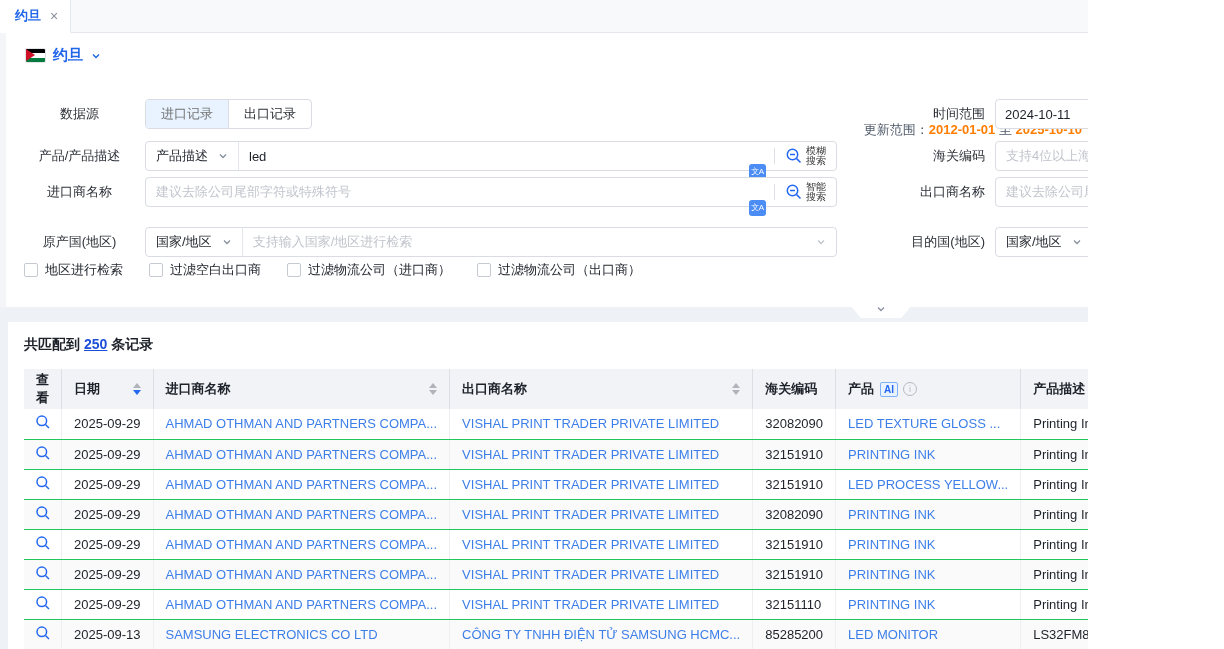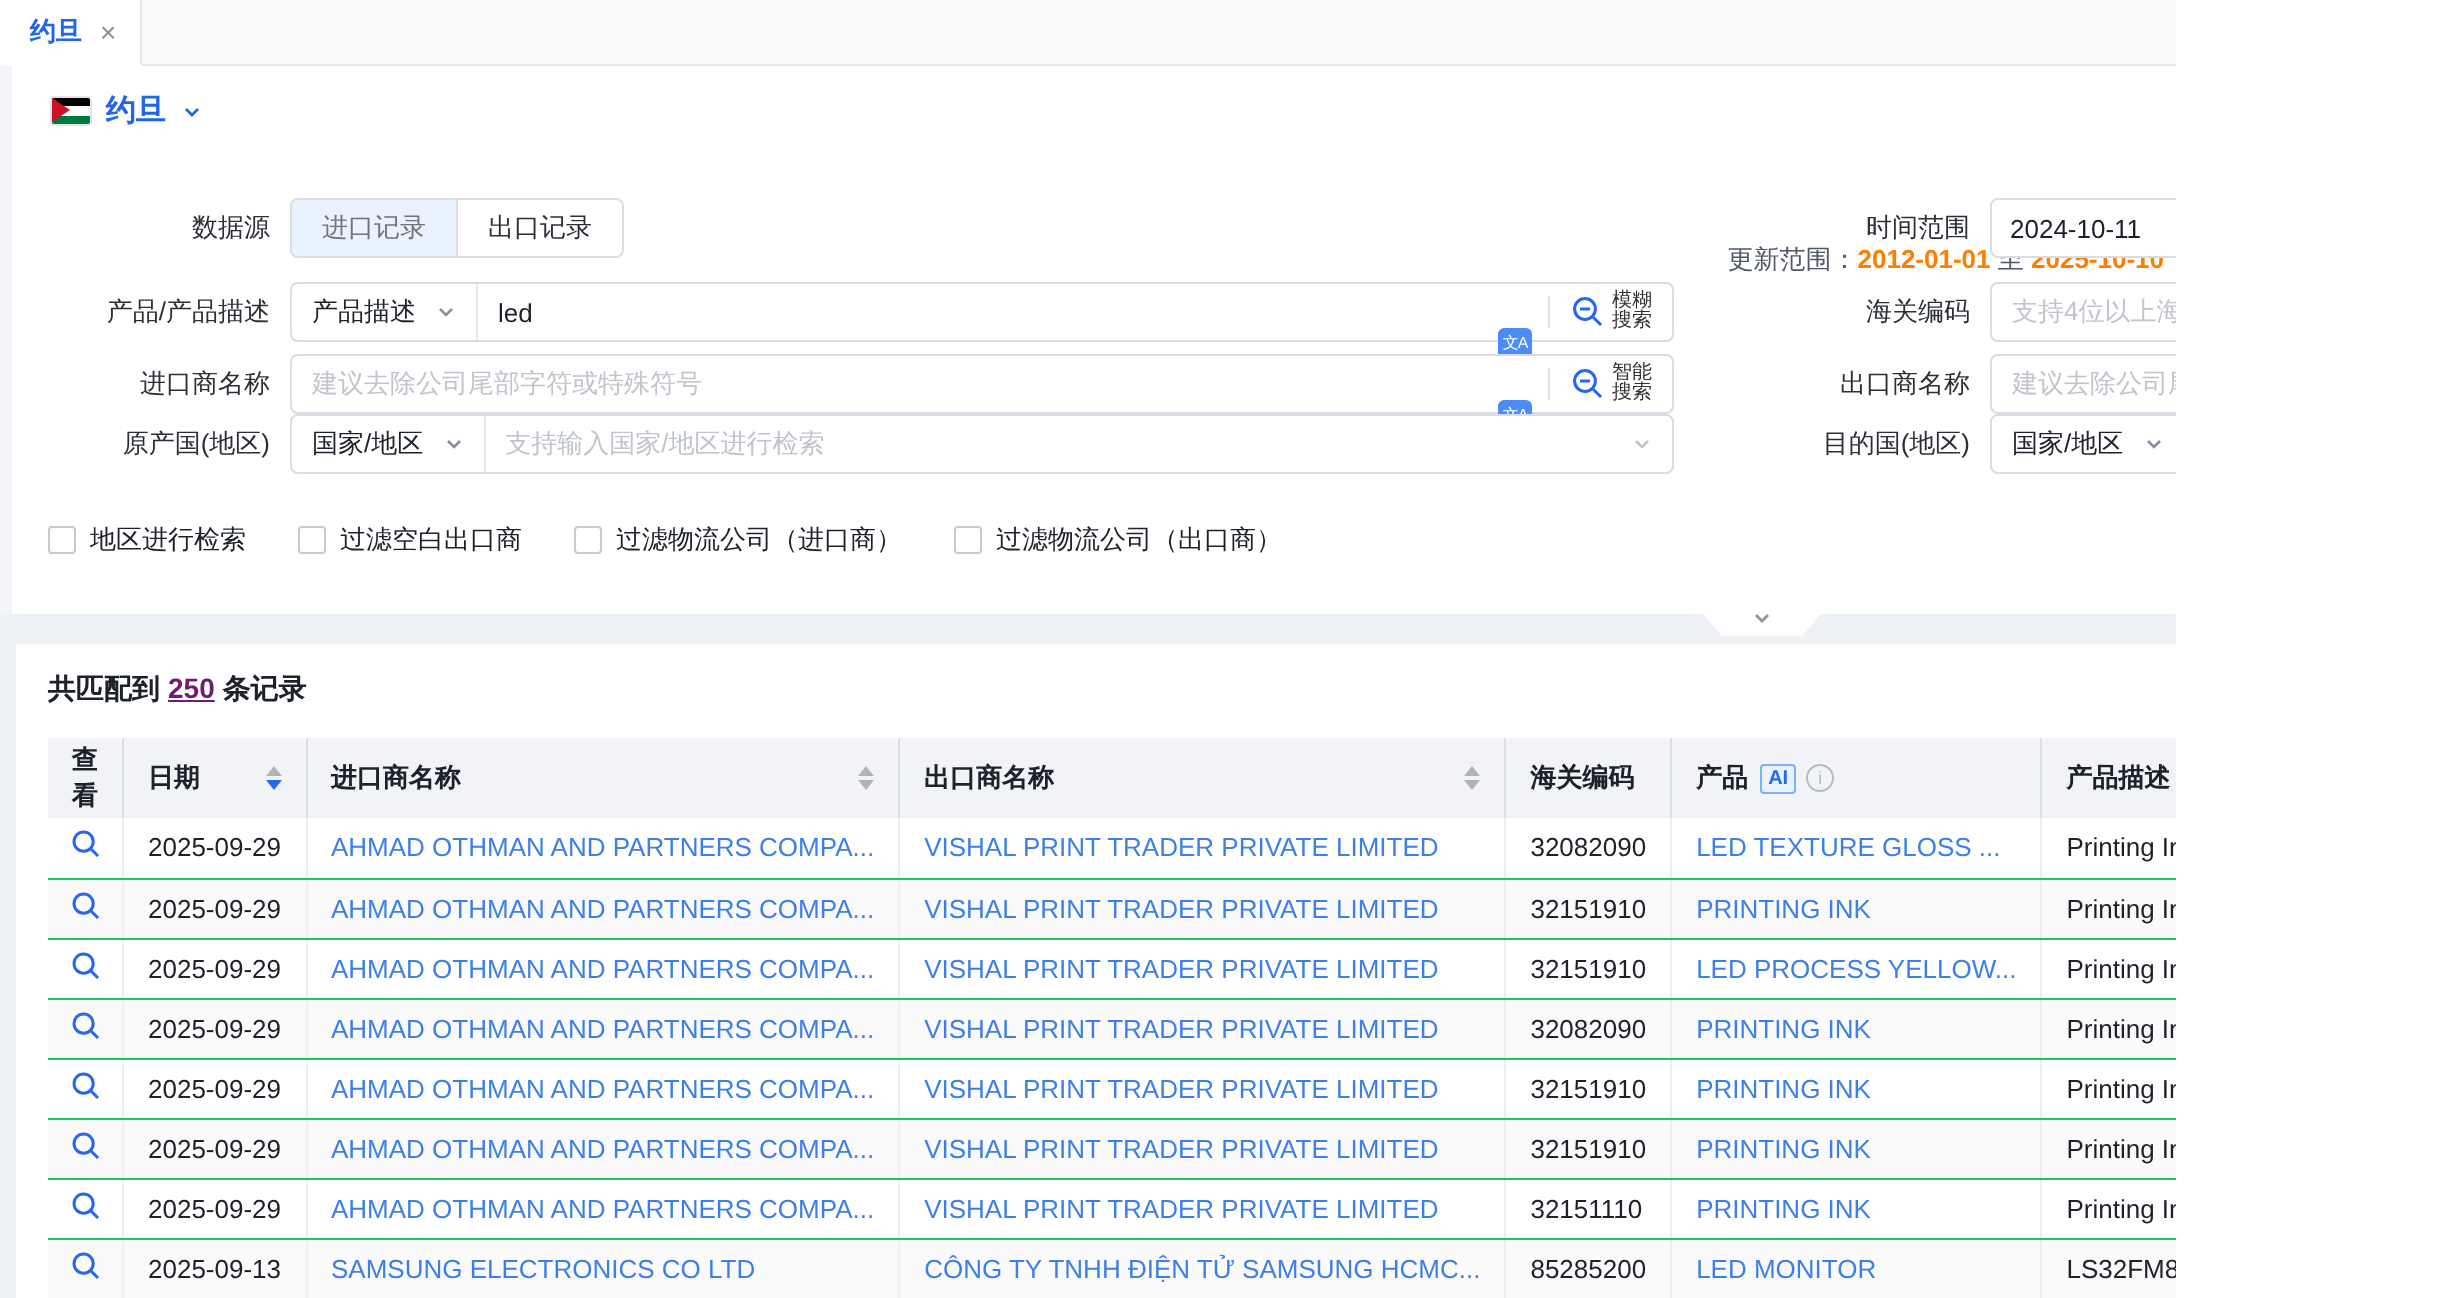--- a/index.html
+++ b/index.html
@@ -25,22 +25,22 @@
   .flag .s3{position:absolute;top:67%;left:0;width:100%;height:33%;background:#007a3d;}
   .flag .tri{position:absolute;top:0;left:0;width:0;height:0;border-top:6.5px solid transparent;border-bottom:6.5px solid transparent;border-left:9px solid #ce1126;}
   .country-name { color:#2166e8; font-weight:bold; font-size:15px; }
 
   
   .update-range { position:absolute; top:83px; right:6px; color:#4e5969;margin-top:38px; }
   .update-range b { color:#ff7d00; }
 
   
   .frow { position:absolute; left:0; height:30px; display:flex; align-items:center; }
-  .r1{top:99px;} .r2{top:141px;} .r3{top:177px;} .r4{top:207px;}
-  .flabel { width:135px; text-align:right; margin-right:10px; color:#2b2f36;padding-left:24px; }
+  .r1{top:99px;} .r2{top:141px;} .r3{top:177px;} .r4{top:227px;}
+  .flabel { width:135px; text-align:center; margin-right:10px; color:#2b2f36;padding-left:24px; }
   .rgroup { position:absolute; left:870px; top:0; height:30px; display:flex; align-items:center; }
   .rlabel { width:115px; text-align:right; margin-right:10px; color:#2b2f36; }
 
   .btn-group { display:flex; height:30px; border:1px solid #d9dce3; border-radius:4px; overflow:hidden; background:#fff; }
   .btn-seg { padding:0 15px; display:flex; align-items:center; cursor:pointer; }
   .btn-seg.active { background:#e8f3ff; color:#737373; }
   .btn-seg.inactive { border-left:1px solid #d9dce3; color:#2b2f36; }
 
   .input-group { display:flex; align-items:center; height:30px; border:1px solid #d9dce3; border-radius:4px; background:#fff; }
   .ig-select { display:flex; align-items:center; gap:10px; padding:0 10px; height:100%; border-right:1px solid #e4e7ec; cursor:pointer; white-space:nowrap; }
@@ -64,21 +64,21 @@
   .chk-box { width:14px; height:14px; border:1px solid #c6cad1; border-radius:2px; background:#fff; flex:none; }
 
   
   .gray-bg { position:absolute; top:307px; left:0; width:100%; height:342px; background:#eef1f5; }
   .collapse-handle { position:absolute; top:299px; left:845px; width:72px; height:19px; background:#fff;
     clip-path:polygon(0 0,100% 0,78% 100%,22% 100%); display:flex; align-items:center; justify-content:center; cursor:pointer; z-index:3; }
 
   
   .results-panel { position:absolute; top:322px; left:8px; width:1216px; height:327px; background:#fff; overflow:hidden; }
   .summary { margin:14px 0 0 16px; font-weight:bold; font-size:14px; }
-  .summary .count { color:#701a75; margin:0 4px;text-decoration:underline; }
+  .summary .count { color:#1d4ed8; margin:0 4px;text-decoration:underline; }
 
   table { border-collapse:collapse; table-layout:fixed; margin:15px 0 0 16px; }
   th { background:#f1f3f6; height:40px; text-align:left; padding:0 12px; font-size:13px; color:#1d2129;
     border-right:1px solid #dcdfe5; font-weight:bold; }
   th .th-inner { display:flex; align-items:center; justify-content:space-between; gap:6px; }
   td { height:30px; padding:0 12px; border-bottom:1px solid #22c55e; border-right:1px solid #edeff3;
     white-space:nowrap; overflow:hidden; }
   tr.even td { background:#fafafa; }
   td.center { text-align:center; padding:0; }
   a.cell-link { color:#3d7fe8; text-decoration:none; cursor:pointer; }

